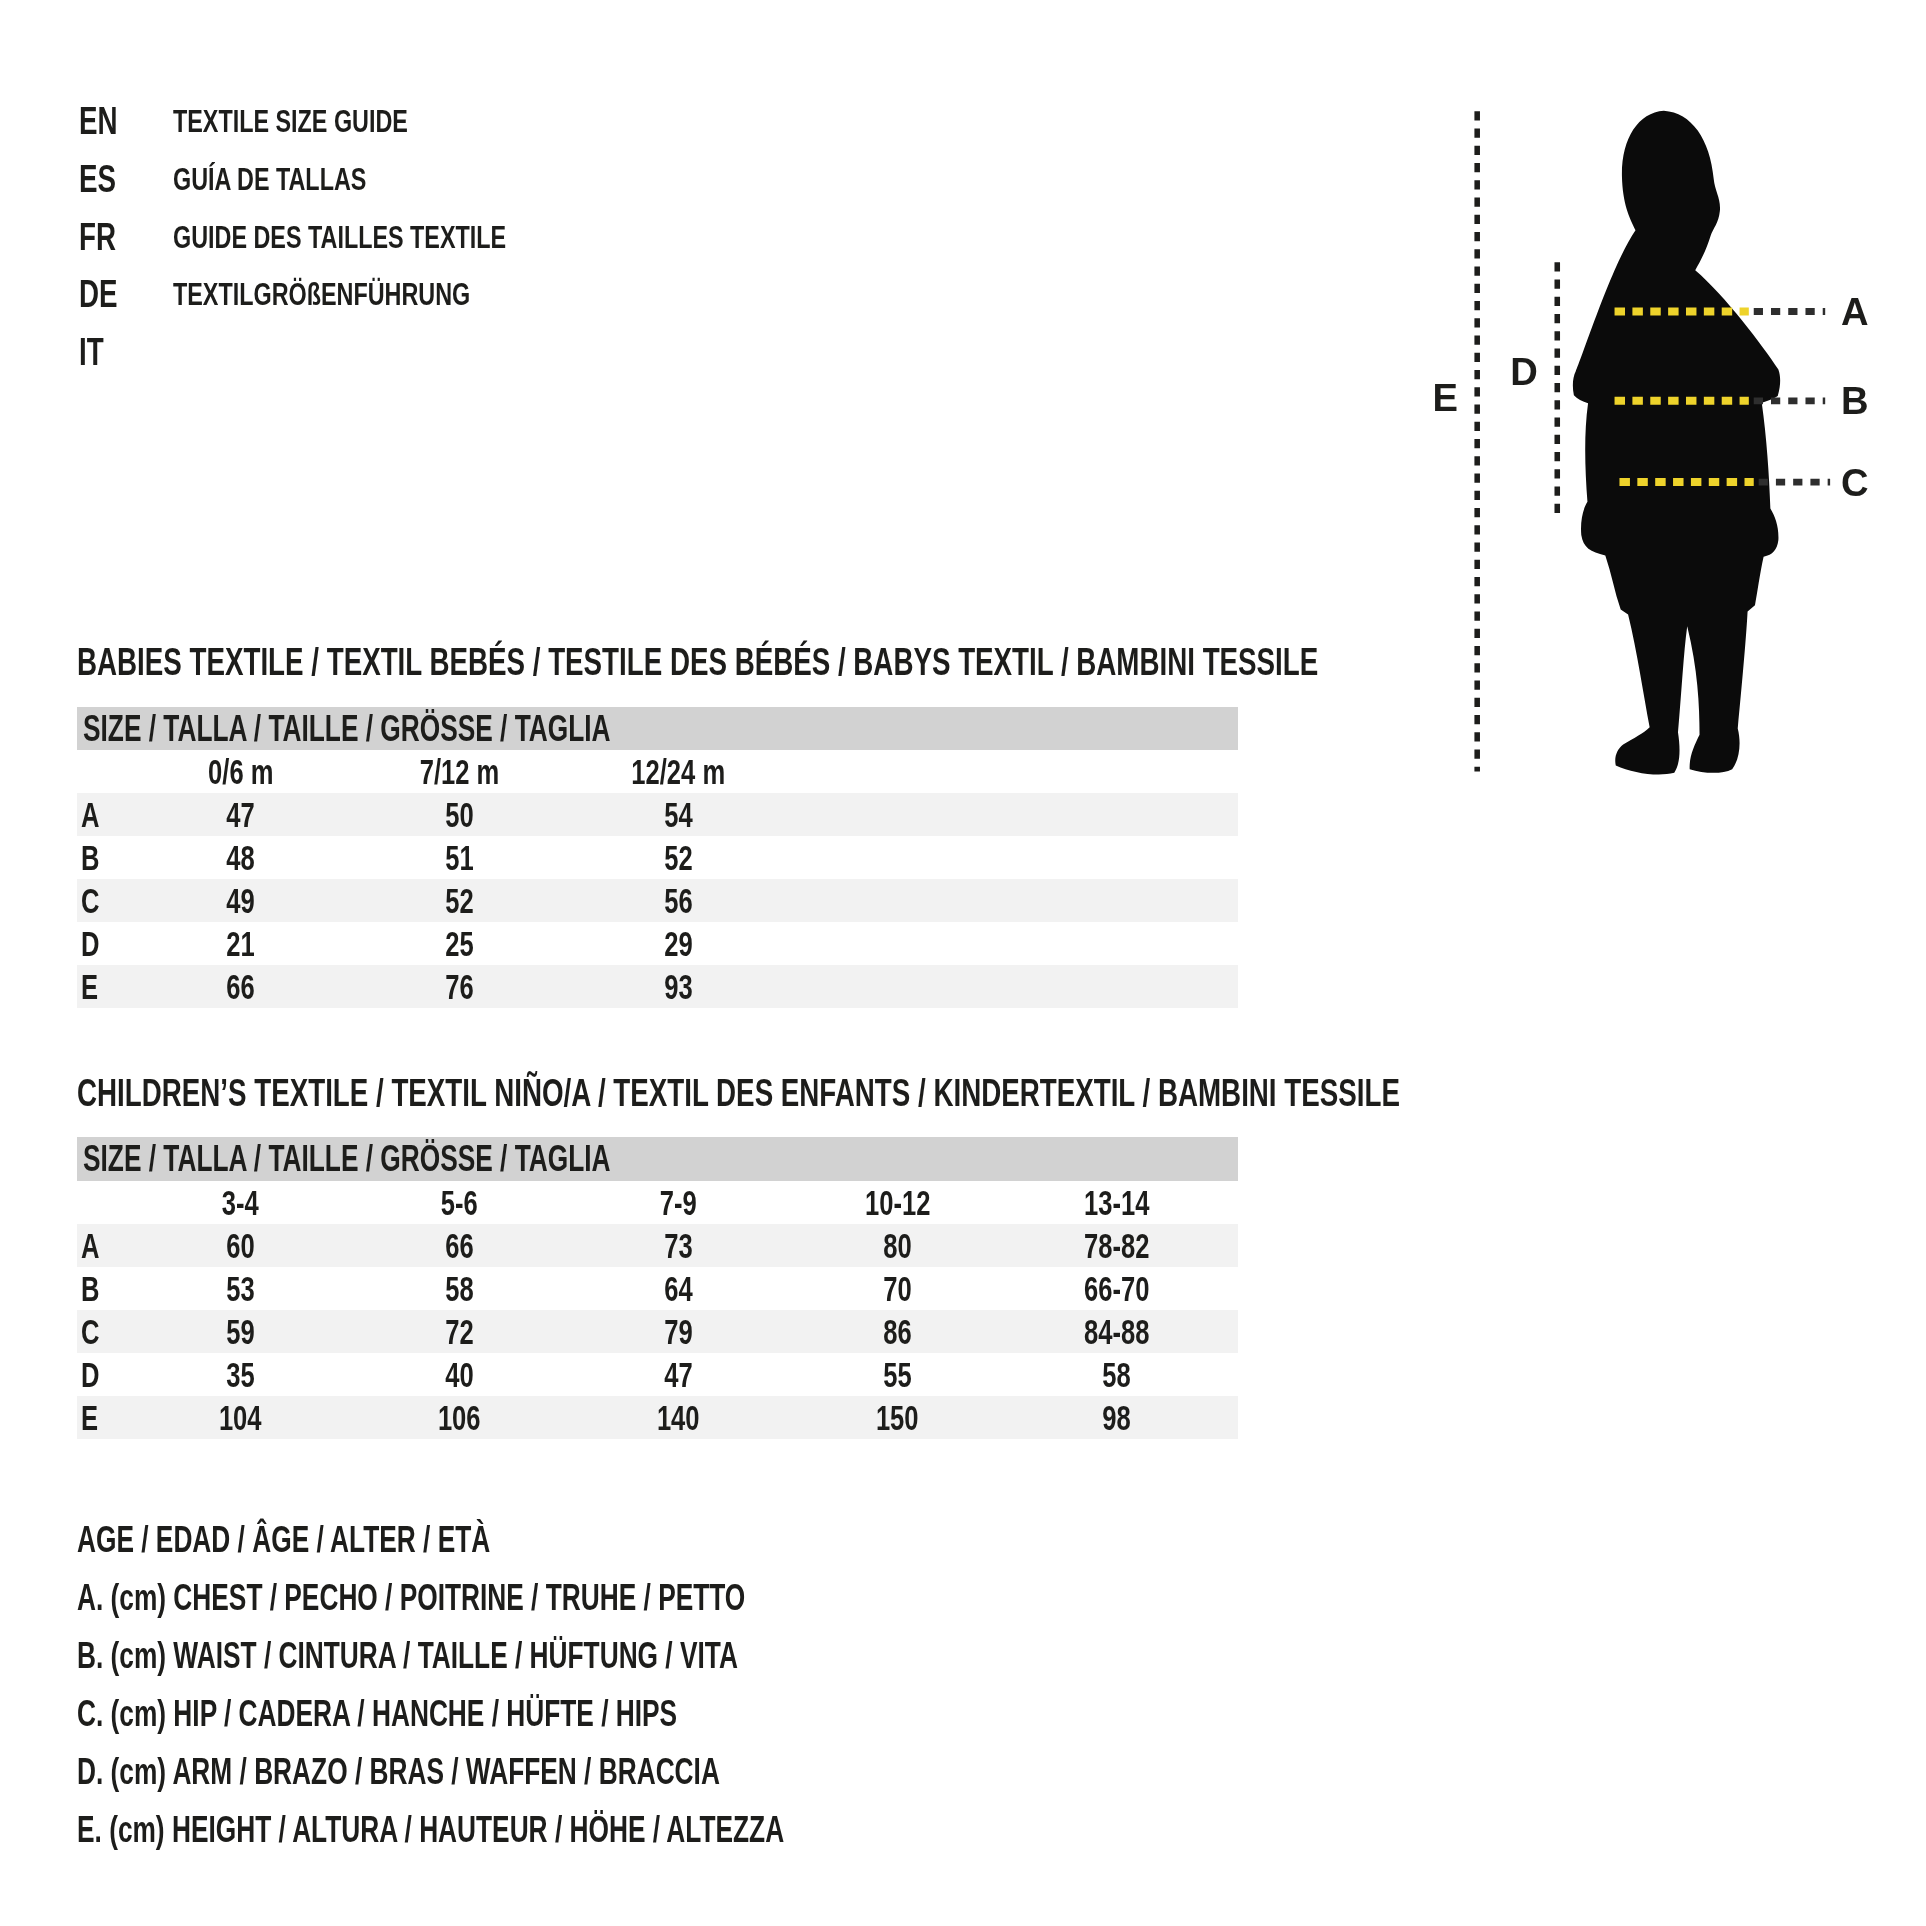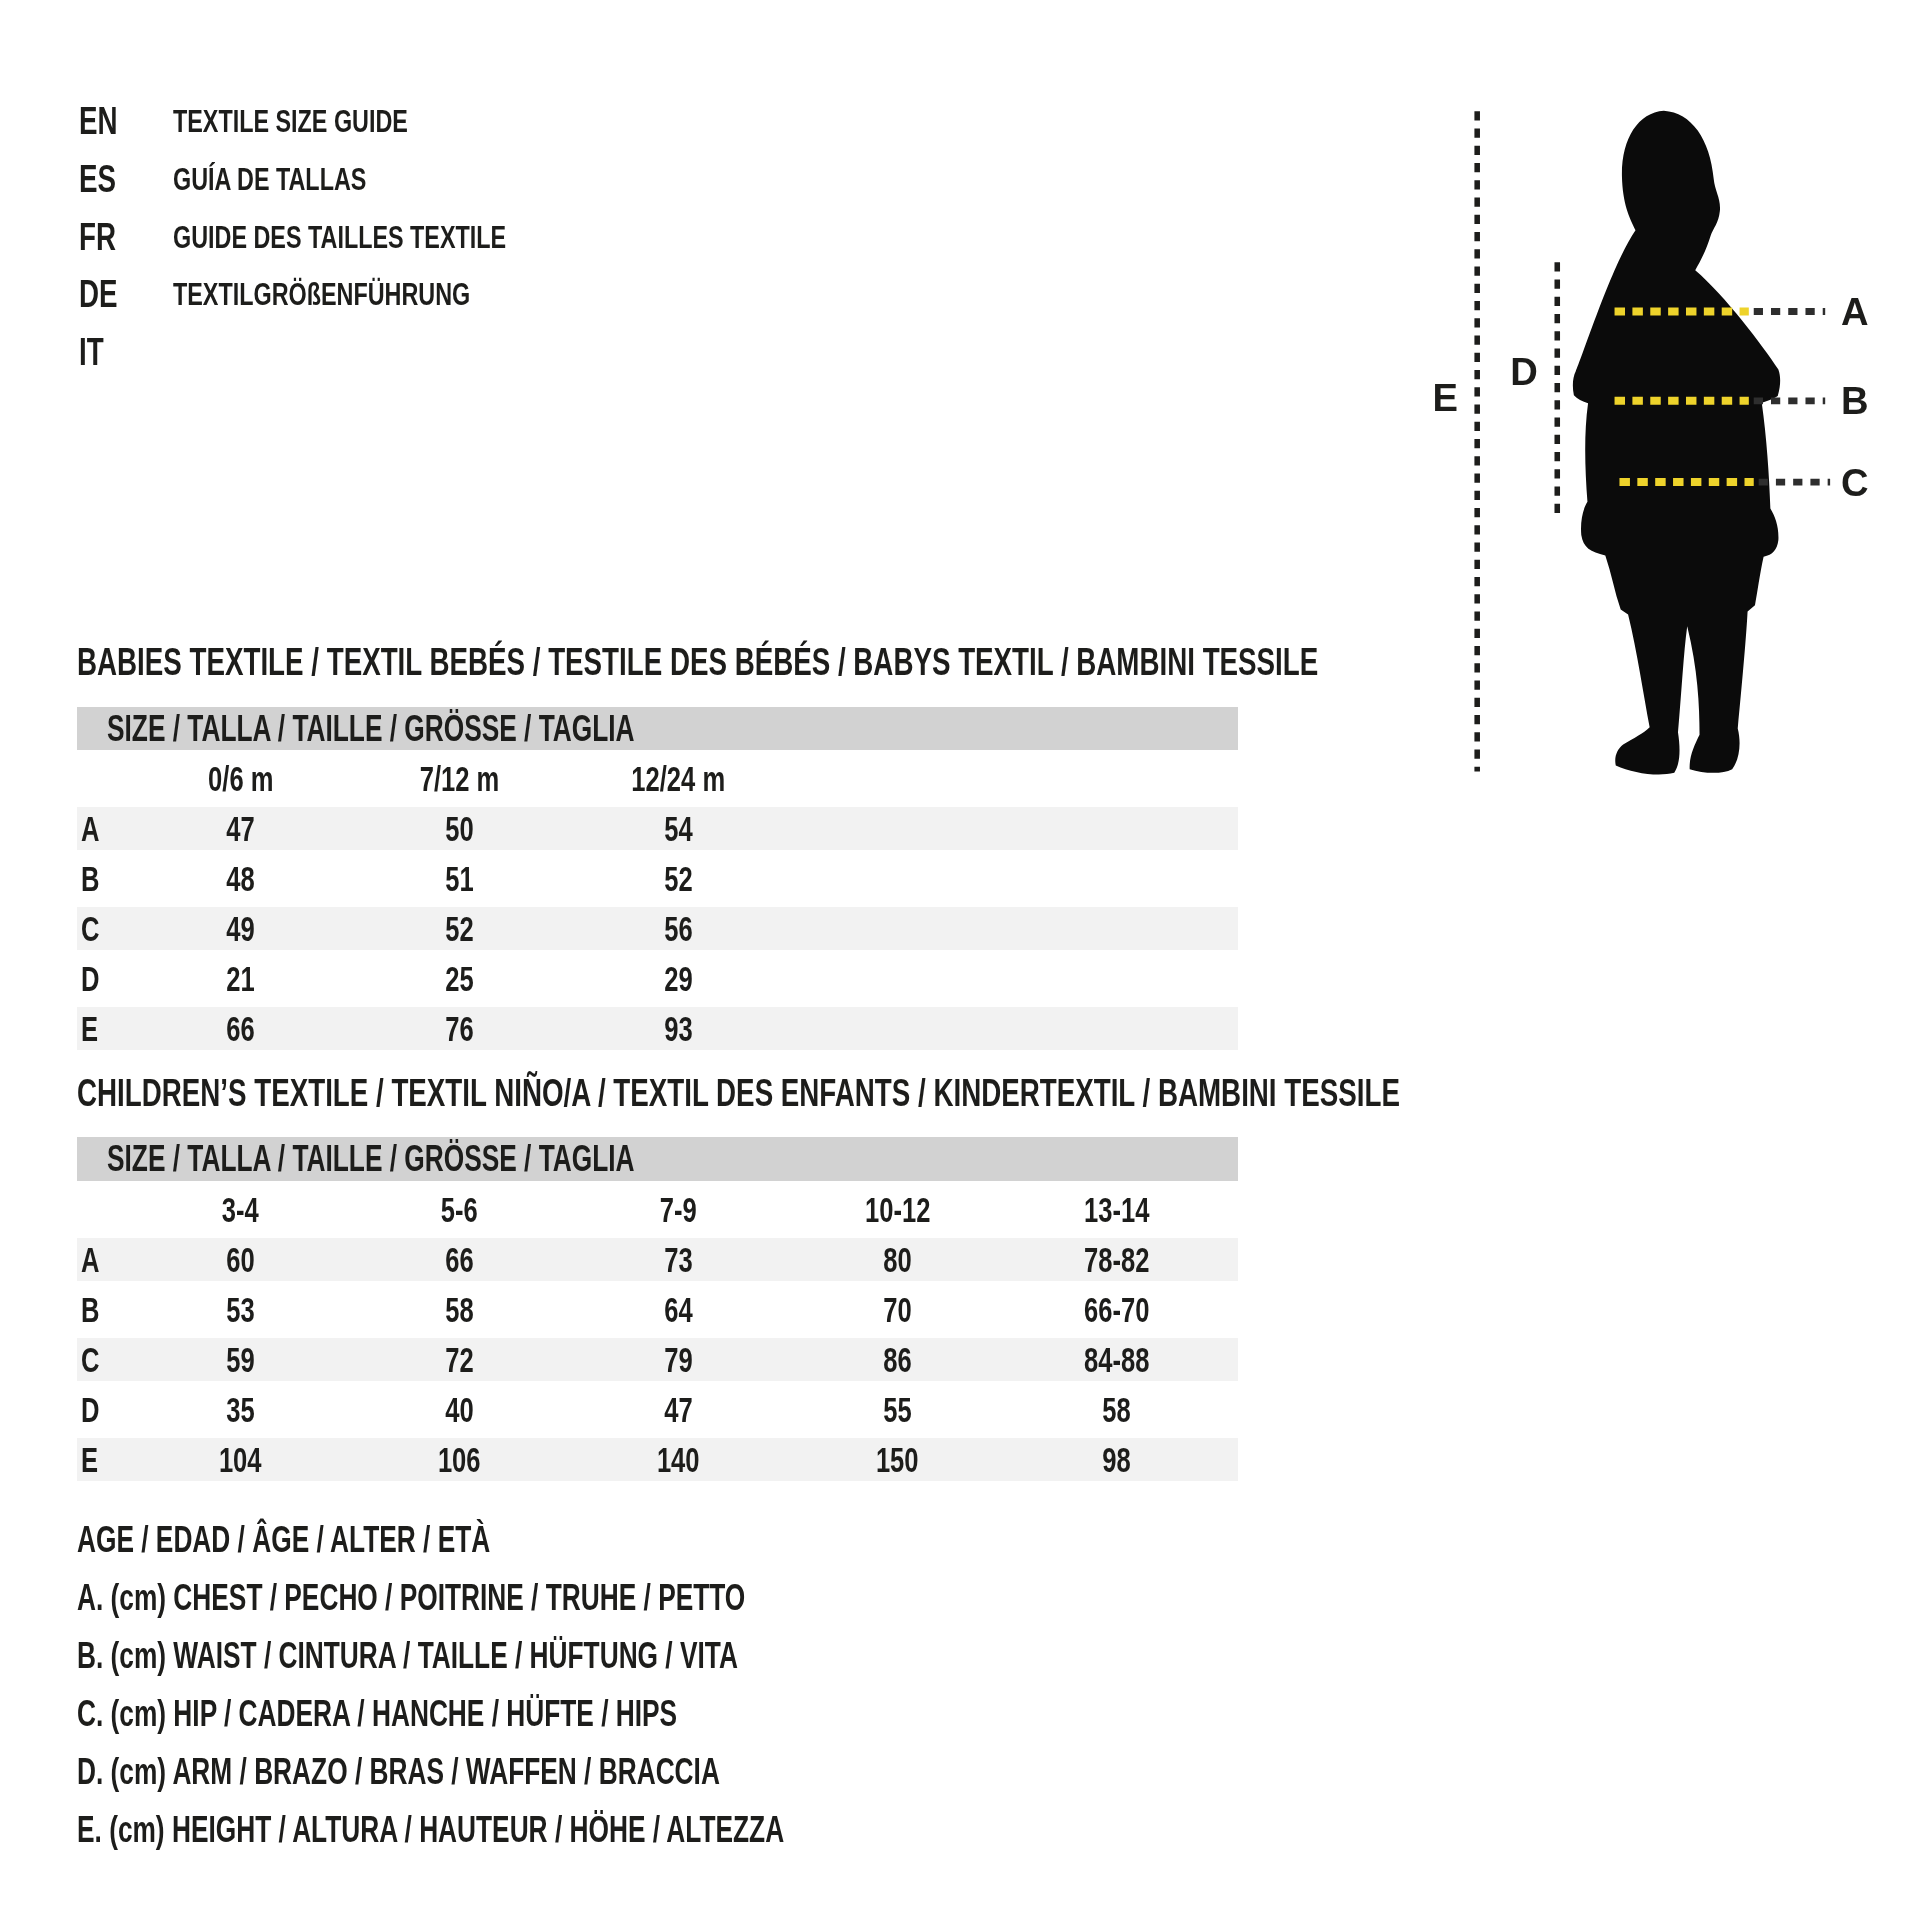--- a/index.html
+++ b/index.html
@@ -14,23 +14,23 @@
   .cx{display:inline-block;transform:scaleX(.73);transform-origin:0 50%;white-space:nowrap;}
   .cxc{display:inline-block;transform:scaleX(.73);transform-origin:50% 50%;white-space:nowrap;}
   
   .lang-row{position:absolute;left:0;width:986px;height:43px;}
   .lang-code{position:absolute;left:79px;top:0;height:43px;display:flex;align-items:center;font-size:38px;}
   .lang-title{position:absolute;left:173px;top:0;height:43px;display:flex;align-items:center;font-size:32px;}
   
   .section-heading{position:absolute;left:77px;height:43px;display:flex;align-items:center;font-size:38px;}
   
   .size-table{position:absolute;left:77px;width:1161px;}
-  .band{background:#d2d2d2;display:flex;align-items:center;padding-left:24px;}
+  .band{background:#d2d2d2;display:flex;align-items:center;}
   .band-label{margin-left:6.2px;font-size:36px;}
-  .trow{display:flex;align-items:center;margin-top:7px;}
+  .trow{display:flex;align-items:center;}
   .trow.shade{background:#f2f2f2;}
   .col-label{width:54px;padding-left:3.7px;box-sizing:border-box;font-size:35px;display:flex;align-items:center;}
   .col{width:219px;display:flex;justify-content:center;align-items:center;font-size:35px;text-align:center;}
   
   .legend-line{position:absolute;left:77px;height:41px;display:flex;align-items:center;font-size:36px;}
   svg text{font-family:"Liberation Sans",sans-serif;font-weight:700;}
 </style>
 </head>
 <body>
 

